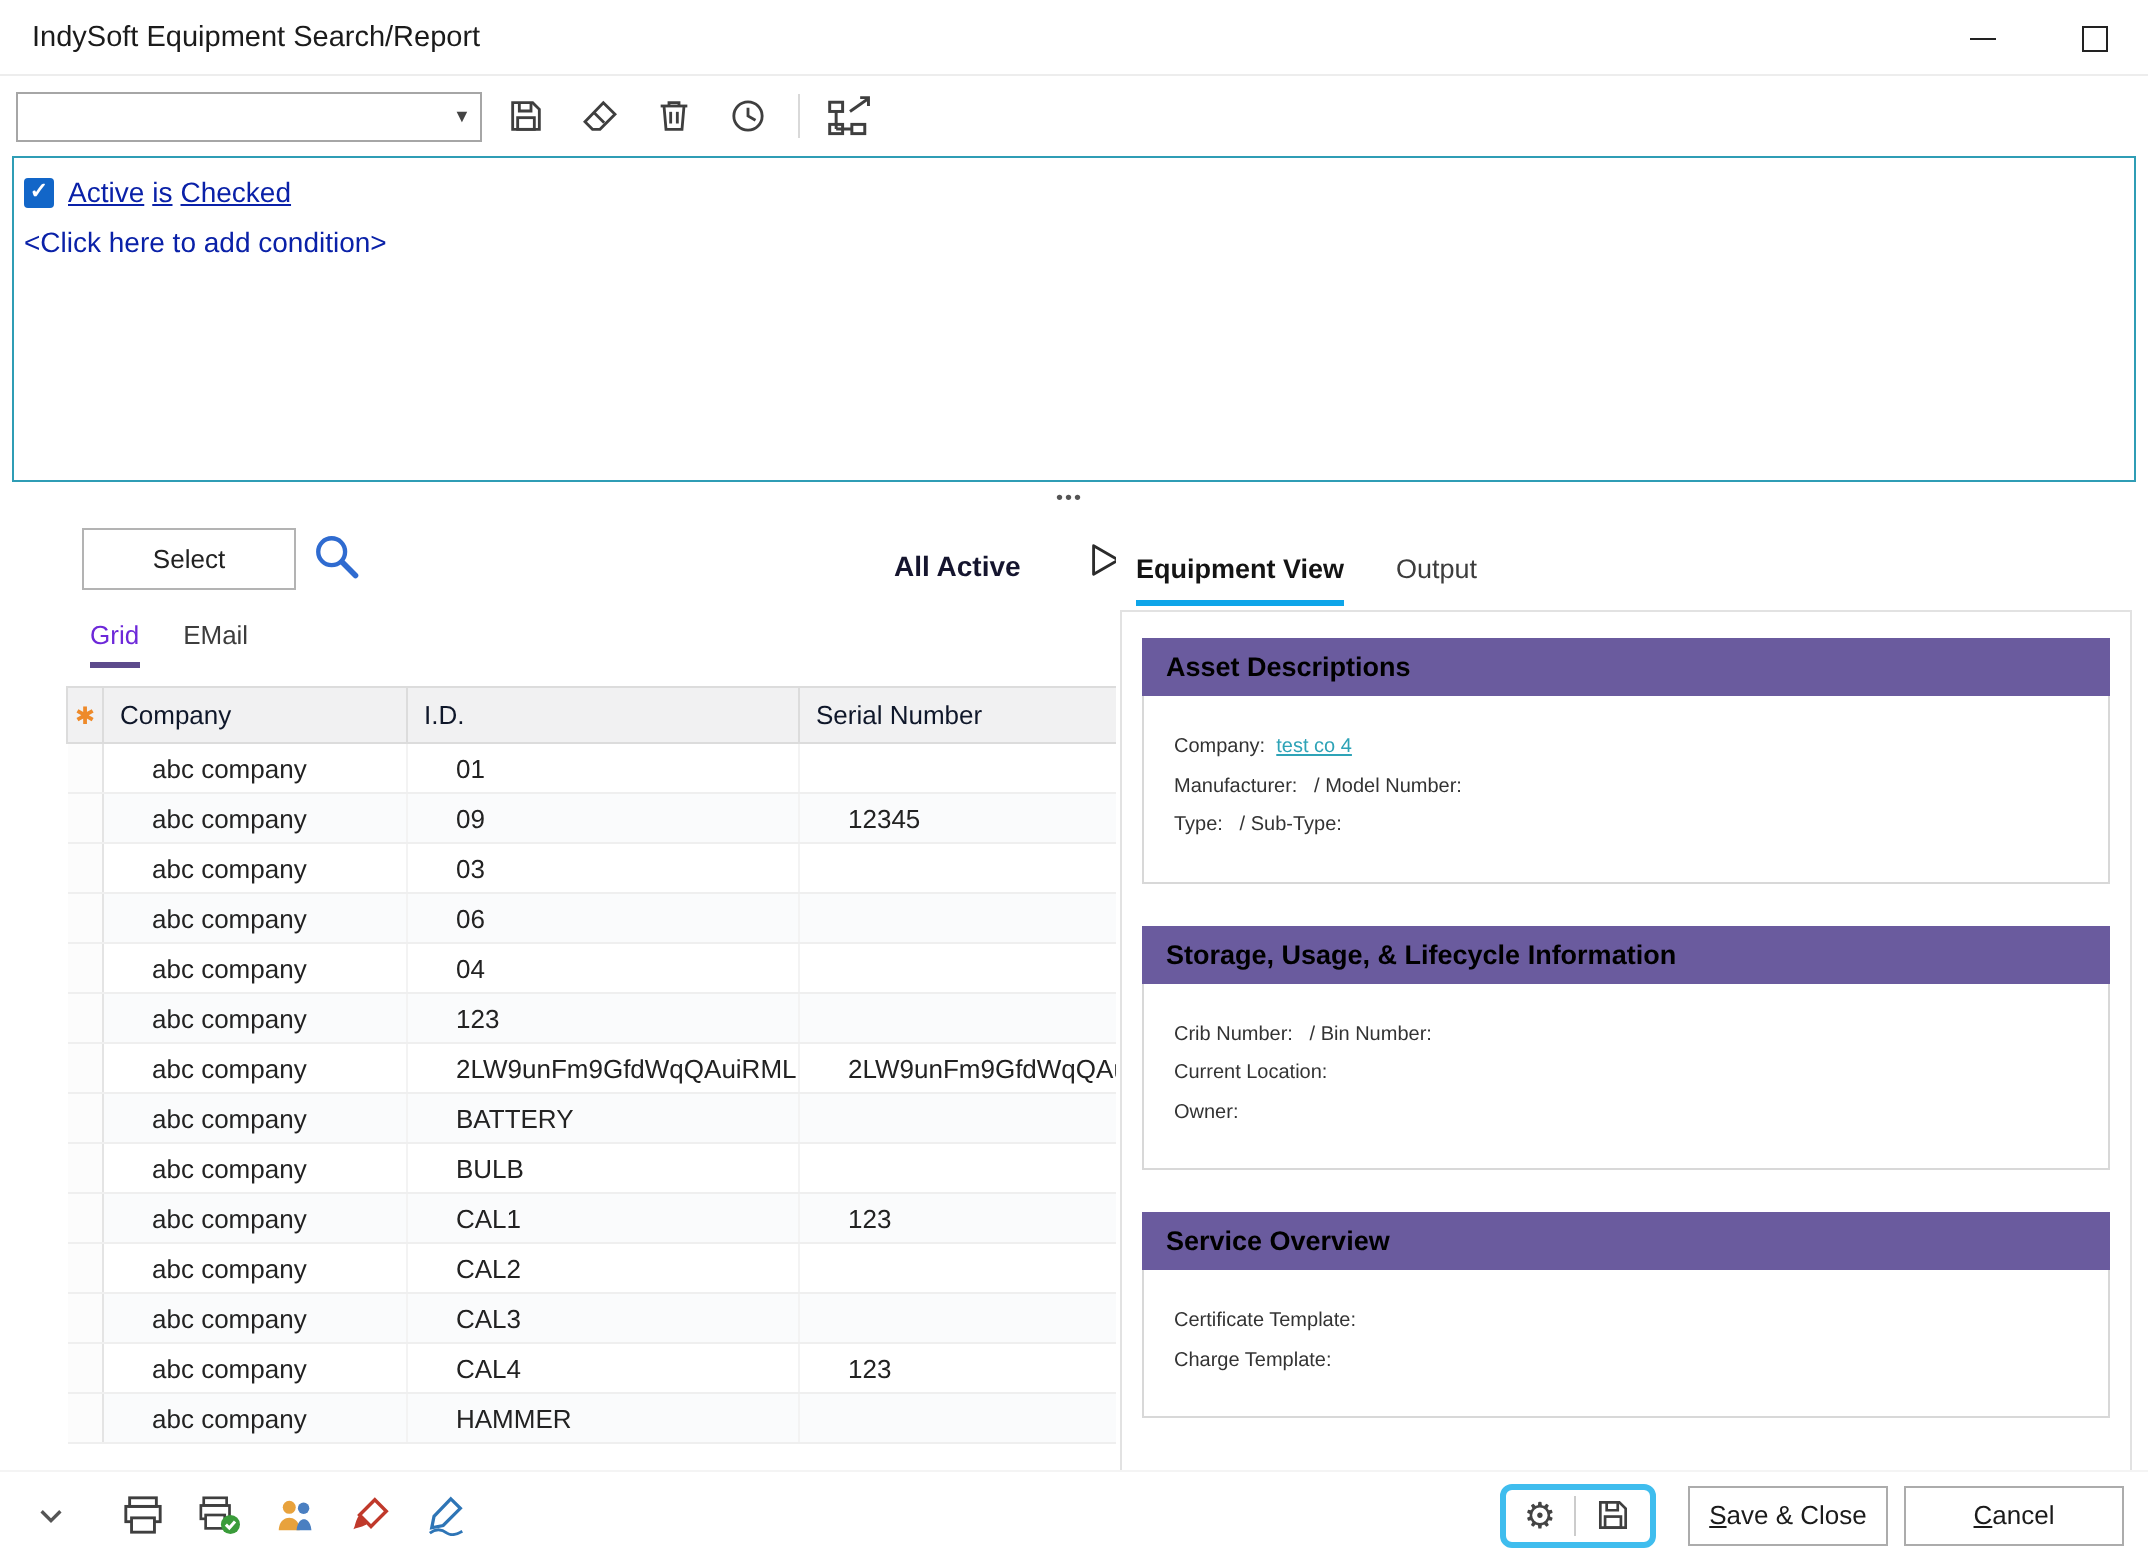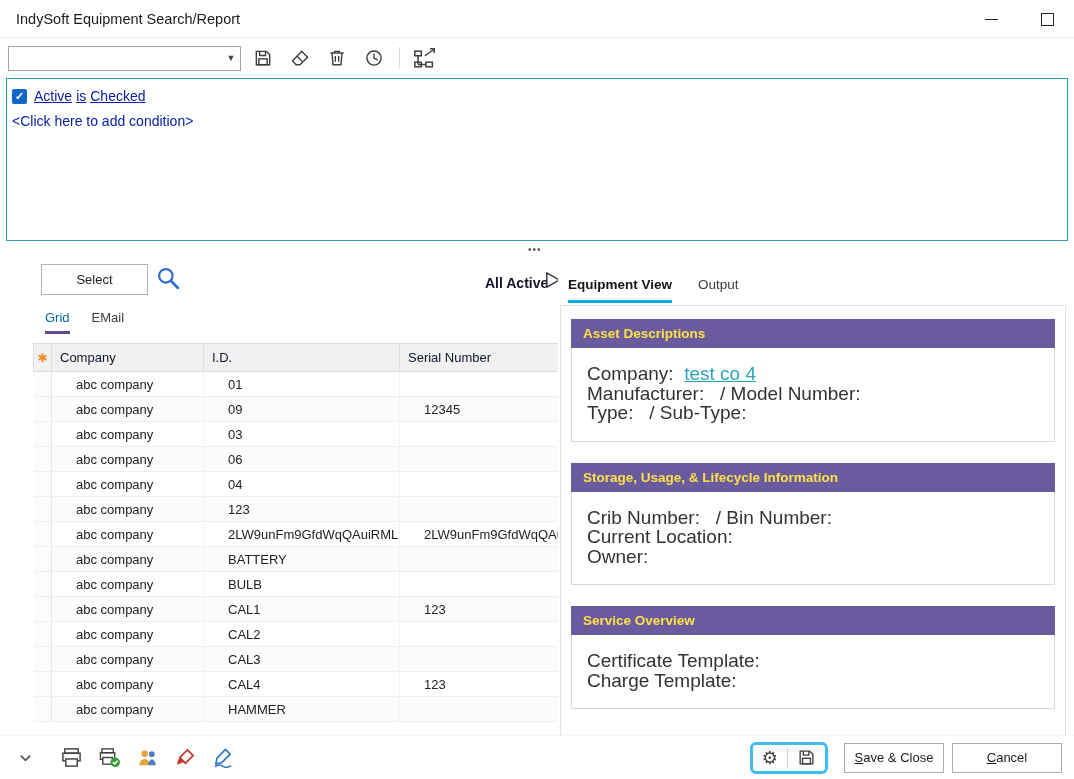--- a/index.html
+++ b/index.html
@@ -31,42 +31,42 @@
   .add-condition { margin-top:9px; font-size:14px; color:#0a21a8; cursor:pointer; }
 
   
   .h-splitter-dots { position:absolute; top:244px; left:528px; font-size:10px; color:#555; letter-spacing:1px; cursor:row-resize; }
   .v-splitter-dots { position:absolute; top:478px; left:540px; font-size:14px; color:#777; cursor:col-resize; }
 
   
   .left-panel { position:absolute; top:255px; left:0; width:556px; bottom:44px; background:#fff;margin-left:33px; }
   .select-btn { position:absolute; left:8px; top:9px; width:107px; height:31px; background:#fff; border:1px solid #b3b3b3; font-size:13px; font-family:inherit; color:#222; cursor:pointer; }
   .search-icon { position:absolute; left:122px; top:10px; cursor:pointer; }
-  .scope-label { position:absolute; left:452px; top:20px; font-weight:bold; font-size:14px; color:#15152e; }
+  .scope-label { position:absolute; left:414px; top:20px; font-weight:bold; font-size:14px; color:#15152e; }
   .play-icon { position:absolute; left:510px; top:15px; cursor:pointer; }
   .left-tabs { position:absolute; left:12px; top:55px; display:flex; gap:22px; }
   .tab { font-size:13px; color:#3d3d3d; padding-bottom:6px; cursor:pointer; }
-  .tab.active { color:#0369a1; border-bottom:3px solid #5d4b8c; }
+  .tab.active { color:#6d28d9; border-bottom:3px solid #5d4b8c; }
 
   .grid-table { position:absolute; left:0; top:88px; width:538px; border-collapse:collapse; table-layout:fixed; font-size:13px; background:#fff; }
   .grid-table th { height:28px; background:#f1f1f2; border:1px solid #dcdcdc; font-weight:normal; text-align:left; padding-left:8px; color:#0f172a; white-space:nowrap; overflow:hidden; }
   .grid-table th.gutter { padding:0; text-align:center; color:#ee8a2a; font-size:12px; }
   .grid-table td { height:25px; padding-left:24px; white-space:nowrap; overflow:hidden; color:#222; border-bottom:1px solid #efefef; border-right:1px solid #f3f3f3; }
   .grid-table td.gutter { padding:0; border-right:1px solid #e4e4e4; background:#fcfcfc; }
   .grid-table tbody tr:nth-child(even) { background:#fafbfc; }
 
   
   .right-panel { position:absolute; top:255px; left:558px; right:0; bottom:44px; background:#fff; }
   .right-tabs { position:absolute; left:10px; top:22px; display:flex; gap:26px; }
   .rtab { font-size:13.5px; color:#3d3d3d; padding-bottom:8px; cursor:pointer; }
   .rtab.active { font-weight:bold; color:#141414; border-bottom:3px solid #0ea5e9; }
   .right-card { position:absolute; left:2px; top:50px; right:8px; bottom:0; border:1px solid #e2e2e2; border-bottom:none; padding:13px 10px; overflow:hidden; background:#fff; }
   .section { margin-bottom:21px; }
-  .section-header { height:29px; line-height:29px; background:#6a5b9e; color:#fde047; font-weight:bold; font-size:13.5px; padding-left:12px; }
-  .section-body { border:1px solid #d8d8d8; border-top:none; padding:16px 15px 18px; font-size:19px; color:#333; }
+  .section-header { height:29px; line-height:29px; background:#6a5b9e; color:#000000; font-weight:bold; font-size:13.5px; padding-left:12px; }
+  .section-body { border:1px solid #d8d8d8; border-top:none; padding:16px 15px 18px; font-size:10px; color:#333; }
   .info-line { line-height:19.5px; white-space:pre-wrap; }
   .link { color:#2ea3b7; text-decoration:underline; cursor:pointer; }
 
   
   .footer { position:absolute; left:0; right:0; bottom:0; height:44px; display:flex; align-items:center; padding:0 12px; background:#fff; border-top:1px solid #f4f4f4; }
   .f-icon { width:26px; height:26px; display:flex; align-items:center; justify-content:center; margin-right:12px; cursor:pointer; }
   .f-icon.first { margin-right:20px; }
   .spacer { flex:1; }
   .highlight-box { display:flex; align-items:center; gap:9px; border:3px solid #3fbdee; border-radius:6px; padding:3px 9px; margin-right:8px; }
   .hb-sep { width:1px; height:20px; background:#ccc; }

